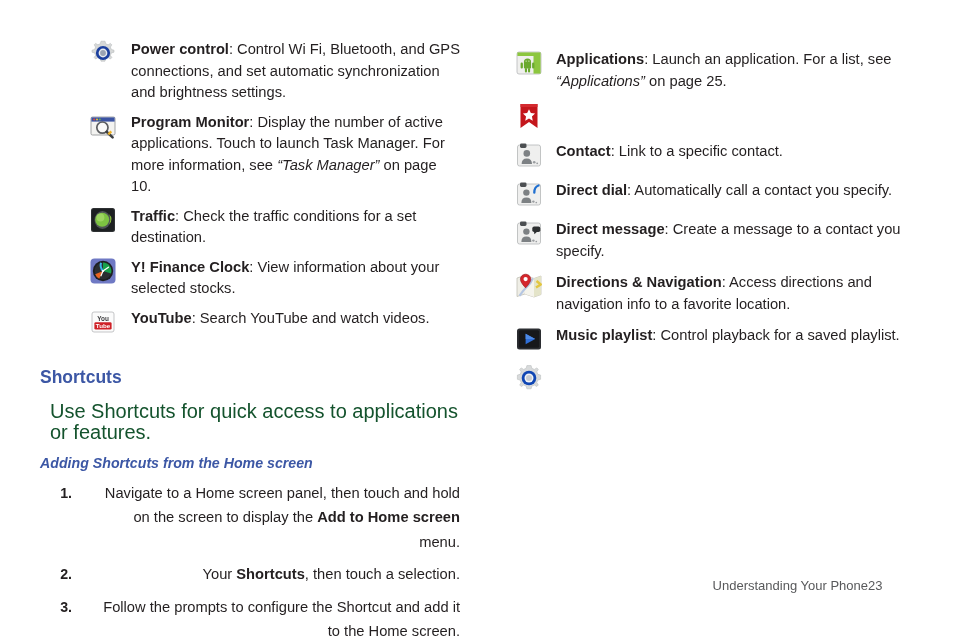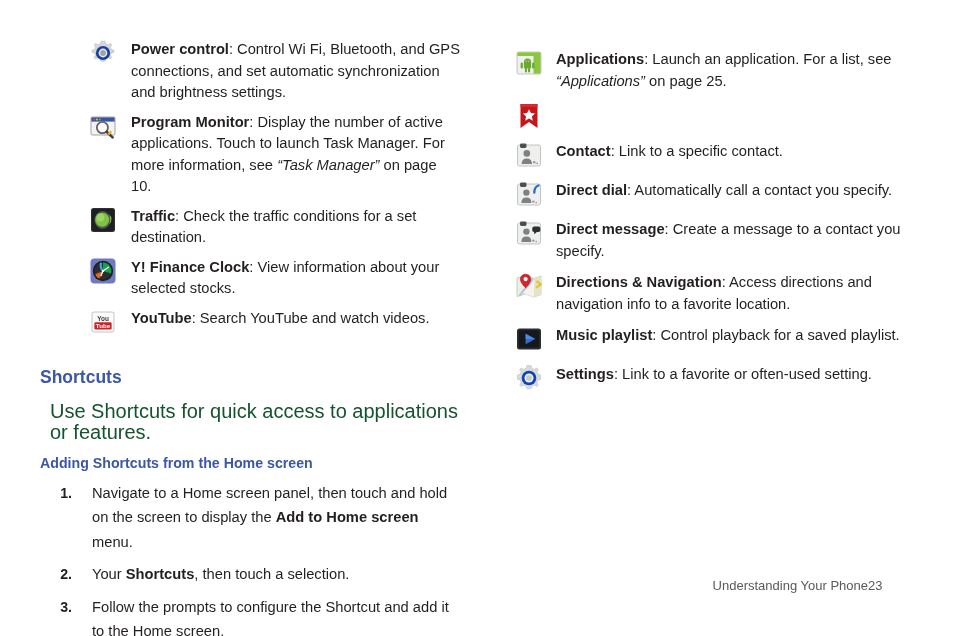--- a/index.html
+++ b/index.html
@@ -73,21 +73,21 @@
     padding: 0;
   }
   .body-para {
     font-size: 20px;
     line-height: 21px;
     color: #14532d;
   }
 
   .shortcuts-block { padding-top: 23px; }
   .shortcuts-intro { padding-left: 10px; margin-top: 13px; }
-  .shortcuts-sub   { margin-top: 12px; }
+  .shortcuts-sub   { margin-top: 12px; font-style: italic; }
 
   
   .steps { margin-top: 10px; }
   .step {
     display: flex;
     align-items: flex-start;
     margin-bottom: 8px;
   }
   .step-num {
     flex: 0 0 auto;
@@ -97,20 +97,21 @@
     font-size: 14.2px;
     font-weight: bold;
     line-height: 24.5px;
     color: #231f20;
   }
   .step-text {
     flex: 1 1 auto;
     font-size: 14.7px;
     line-height: 24.5px;
     color: #231f20;
+    text-align: right;
   }
   .step-text b { font-weight: bold; }
 
   
   .footer {
     position: absolute;
     left: 0;
     top: 578px;
     width: 914px;
     text-align: right;
@@ -376,23 +377,20 @@
 
       <div class="entry">
         <span class="icon-wrap">
           <svg class="ic" viewBox="0 0 30 30">
             <path d="M15 2.6 l2.1 0 0.75 2.75 2.5 1.05 2.45-1.5 1.5 1.5 -1.5 2.45 1.05 2.5 2.75 0.75 0 2.1 0 2.1 -2.75 0.75 -1.05 2.5 1.5 2.45 -1.5 1.5 -2.45-1.5 -2.5 1.05 -0.75 2.75 -2.1 0 -2.1 0 -0.75-2.75 -2.5-1.05 -2.45 1.5 -1.5-1.5 1.5-2.45 -1.05-2.5 -2.75-0.75 0-2.1 0-2.1 2.75-0.75 1.05-2.5 -1.5-2.45 1.5-1.5 2.45 1.5 2.5-1.05 0.75-2.75 z" fill="#d8dadb" stroke="#bcbfc0" stroke-width="0.6"></path>
             <circle cx="15" cy="15" r="7.3" fill="#1046b4"></circle>
             <circle cx="15" cy="15" r="4.5" fill="#f2f4f6"></circle>
             <circle cx="15" cy="15" r="3.0" fill="#c8ccd2"></circle>
           </svg>
         </span>
-        <span class="entry-text">
-          <b>Settings</b><span>: Link to a favorite or often-used setting.</span>
-        </span>
       </div>
 
     </div>
   </div>
 
   <div class="footer">
     <span>Understanding Your Phone</span><span class="fnum">23</span>
   </div>
 
 </div>

